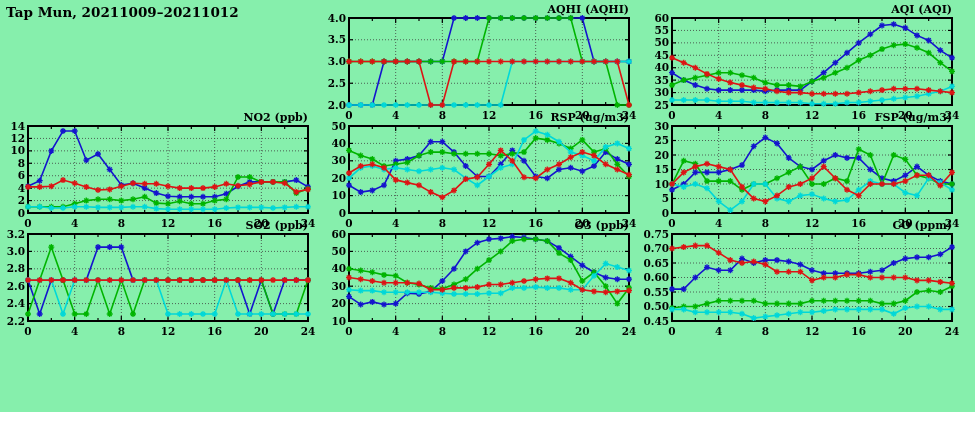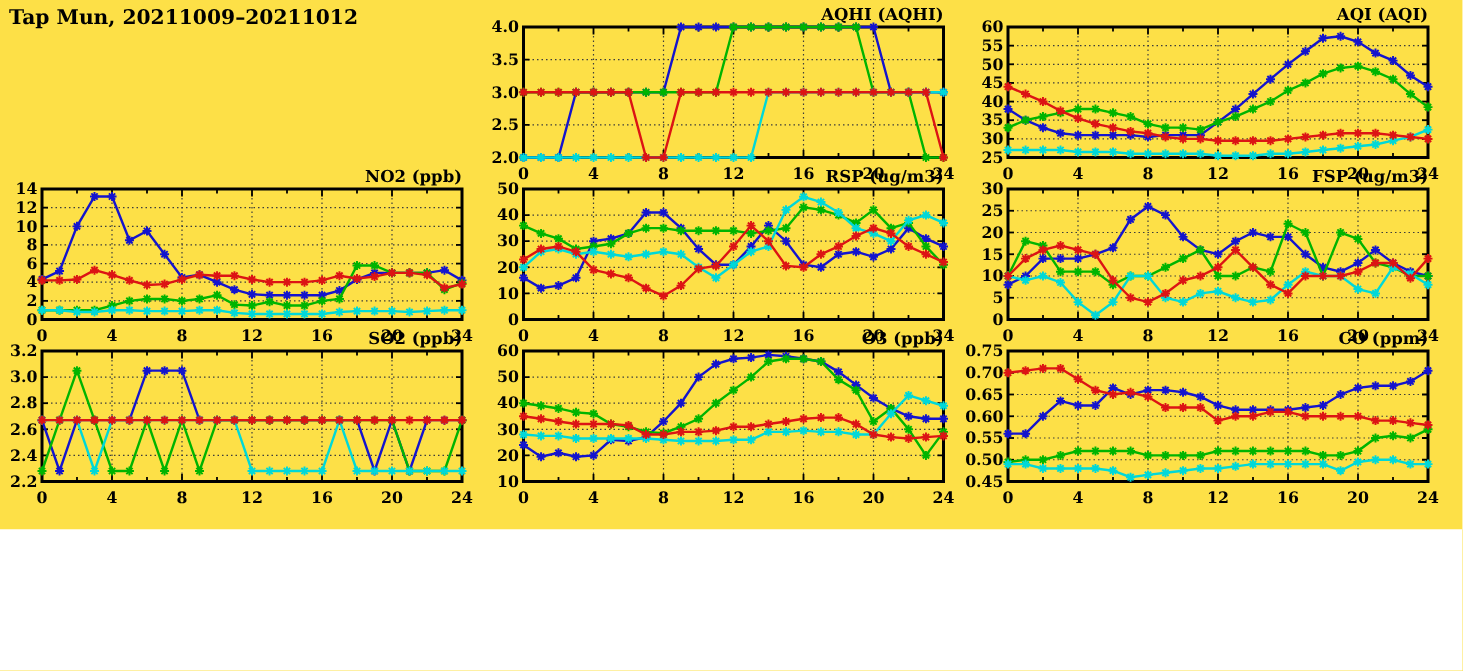--- a/index.html
+++ b/index.html
@@ -1,16 +1,16 @@
 <!DOCTYPE html>
 <html><head>
 <meta charset="utf-8">
 <style>
   html,body{margin:0;padding:0;background:#fff;}
-  .page{position:relative;width:975px;height:353px;background:#fde047;overflow:hidden;
+  .page{position:relative;width:975px;height:412px;background:#86efac;overflow:hidden;
         font-family:"DejaVu Serif",serif;}
   .page-title{position:absolute;left:6px;top:4px;font-size:13.5px;font-weight:bold;color:#000;}
   .chart{position:absolute;width:316px;height:122px;}
   .pos-aqhi{left:321px;top:0px;}
   .pos-aqi{left:644px;top:0px;}
   .pos-no2{left:0px;top:108px;}
   .pos-rsp{left:321px;top:108px;}
   .pos-fsp{left:644px;top:108px;}
   .pos-so2{left:0px;top:216px;}
   .pos-o3{left:321px;top:216px;}

